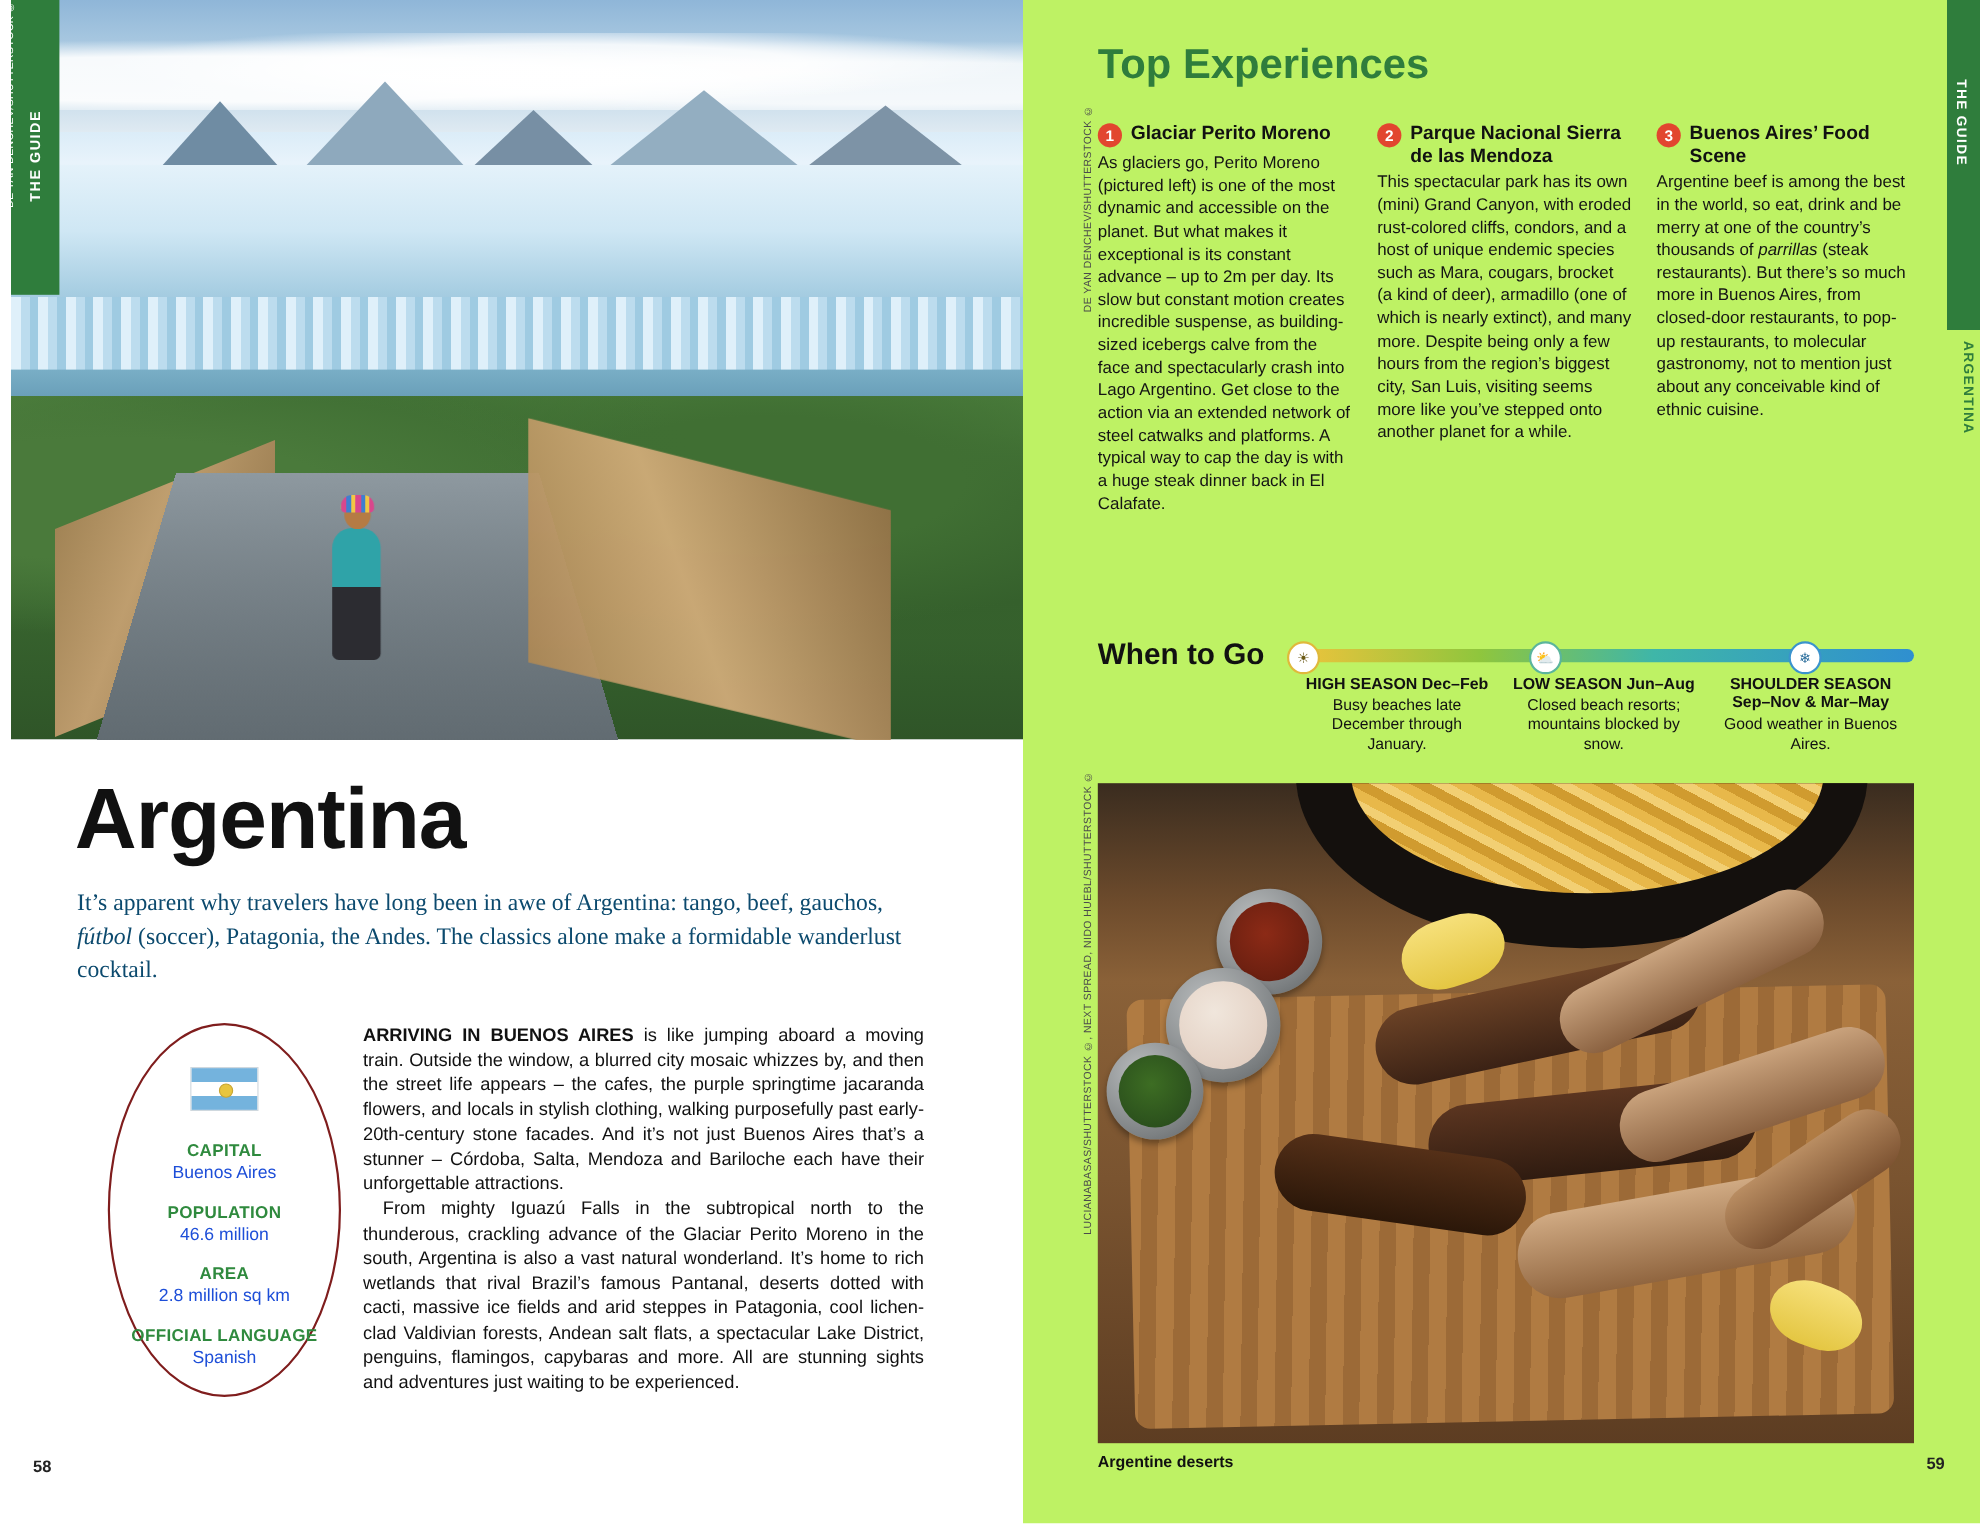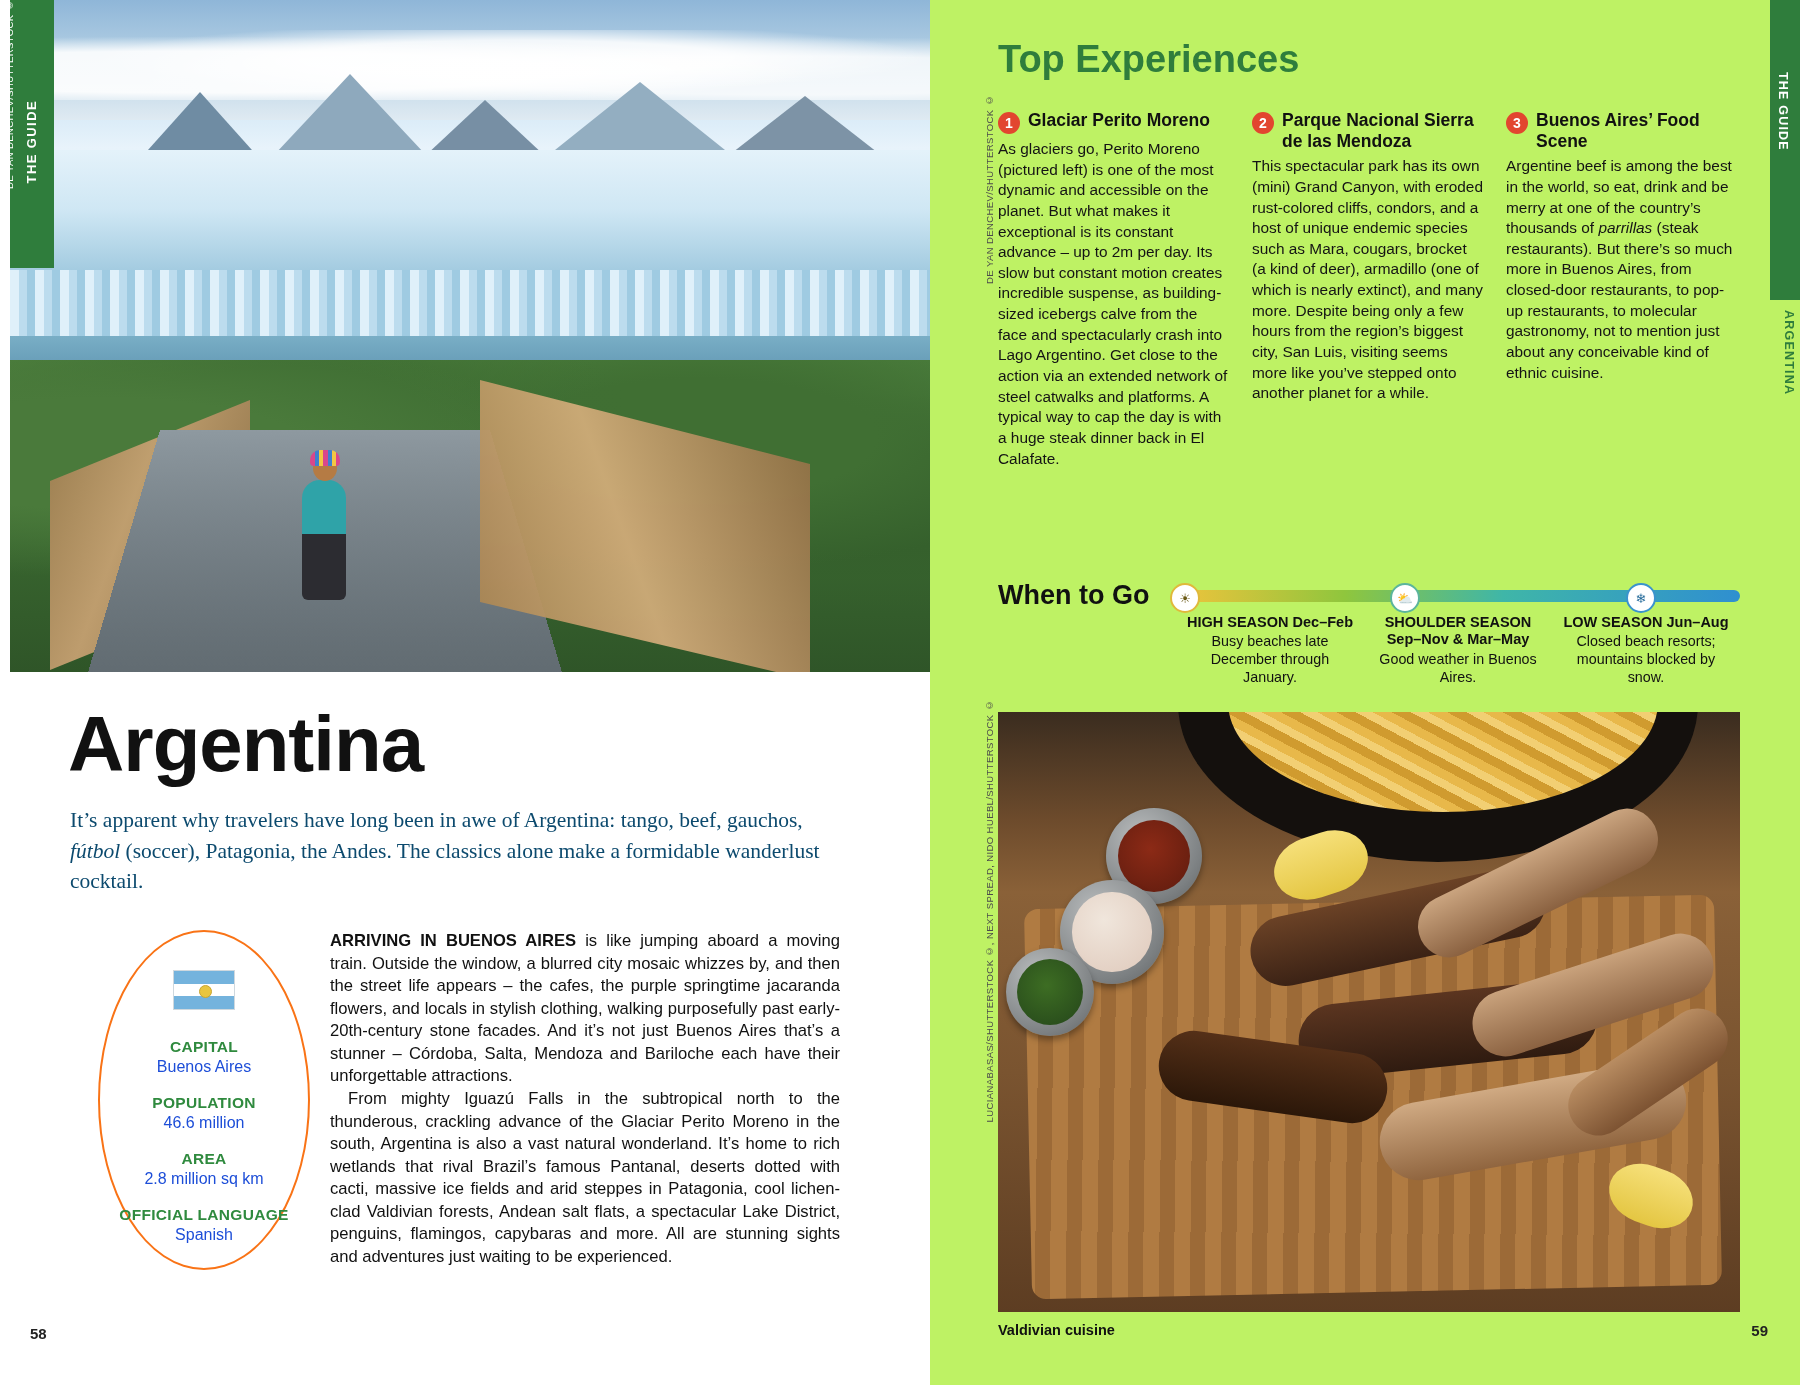--- a/index.html
+++ b/index.html
@@ -84,21 +84,21 @@
     font-family:"Liberation Sans", sans-serif;letter-spacing:-1px;
   }
   .intro{
     position:absolute;left:70px;top:805px;width:770px;
     font-family:"Liberation Serif", serif;font-size:21.5px;line-height:1.42;color:#0c4a6e;
   }
   .intro i{font-style:italic;}
 
   .factbox{
     position:absolute;left:98px;top:930px;width:212px;height:340px;
-    border:2px solid #f97316;border-radius:106px/170px;
+    border:2px solid #7f1d1d;border-radius:106px/170px;
     display:flex;flex-direction:column;align-items:center;justify-content:flex-start;
     padding-top:38px;box-sizing:border-box;text-align:center;
   }
   .flag{width:60px;height:38px;border:1px solid #cfd8de;display:block;margin:0 auto 26px auto;
     background:linear-gradient(180deg,#74b3dd 0 33%, #ffffff 33% 66%, #74b3dd 66% 100%);position:relative;}
   .flag:after{content:"";position:absolute;left:50%;top:50%;width:11px;height:11px;margin:-5.5px 0 0 -5.5px;
     border-radius:50%;background:#e8c53f;border:1px solid #c8a531;}
   .fact-label{color:#2f8a3e;font-weight:bold;font-size:15.5px;letter-spacing:.3px;margin-top:2px;}
   .fact-value{font-size:16px;color:#1d4ed8;margin:2px 0 16px 0;}
   .fact-value.last{margin-bottom:0;}
@@ -289,26 +289,26 @@
         <div class="season-icon si1">☀</div>
         <div class="season-icon si2">⛅</div>
         <div class="season-icon si3">❄</div>
       </div>
       <div class="season-cols">
         <div class="scol">
           <div class="st">HIGH SEASON Dec–Feb</div>
           <div class="sd">Busy beaches late December through January.</div>
         </div>
         <div class="scol">
+          <div class="st">LOW SEASON Jun–Aug</div>
+          <div class="sd">Closed beach resorts; mountains blocked by snow.</div>
+        </div>
+        <div class="scol">
           <div class="st">SHOULDER SEASON Sep–Nov &amp; Mar–May</div>
           <div class="sd">Good weather in Buenos Aires.</div>
-        </div>
-        <div class="scol">
-          <div class="st">LOW SEASON Jun–Aug</div>
-          <div class="sd">Closed beach resorts; mountains blocked by snow.</div>
         </div>
       </div>
     </div>
 
     <div class="photo-food">
       <div class="pan"></div>
       <div class="fries"></div>
       <div class="board"></div>
 
       <div class="bowl" style="left:108px;top:96px;width:96px;height:96px;">
@@ -330,21 +330,21 @@
       <div class="meat" style="left:560px;top:330px;width:180px;height:60px;background:linear-gradient(180deg,#b98d62,#7d5332);transform:rotate(-34deg);"></div>
 
       <div class="lemon" style="left:275px;top:122px;"></div>
       <div class="lemon" style="left:610px;top:455px;width:86px;height:58px;transform:rotate(20deg);"></div>
     </div>
 
     <div class="credit-right-bot">
       <span class="cred-text">LUCIANABASAS/SHUTTERSTOCK ©, NEXT SPREAD, NIDO HUEBL/SHUTTERSTOCK ©</span>
     </div>
 
-    <div class="caption">Valdivian cuisine</div>
+    <div class="caption">Argentine deserts</div>
     <div class="pageno-right">59</div>
 
     <div class="guide-tab">
       <span>THE GUIDE</span>
     </div>
     <div class="arg-tab">ARGENTINA</div>
   </div>
 
 </div>
 

